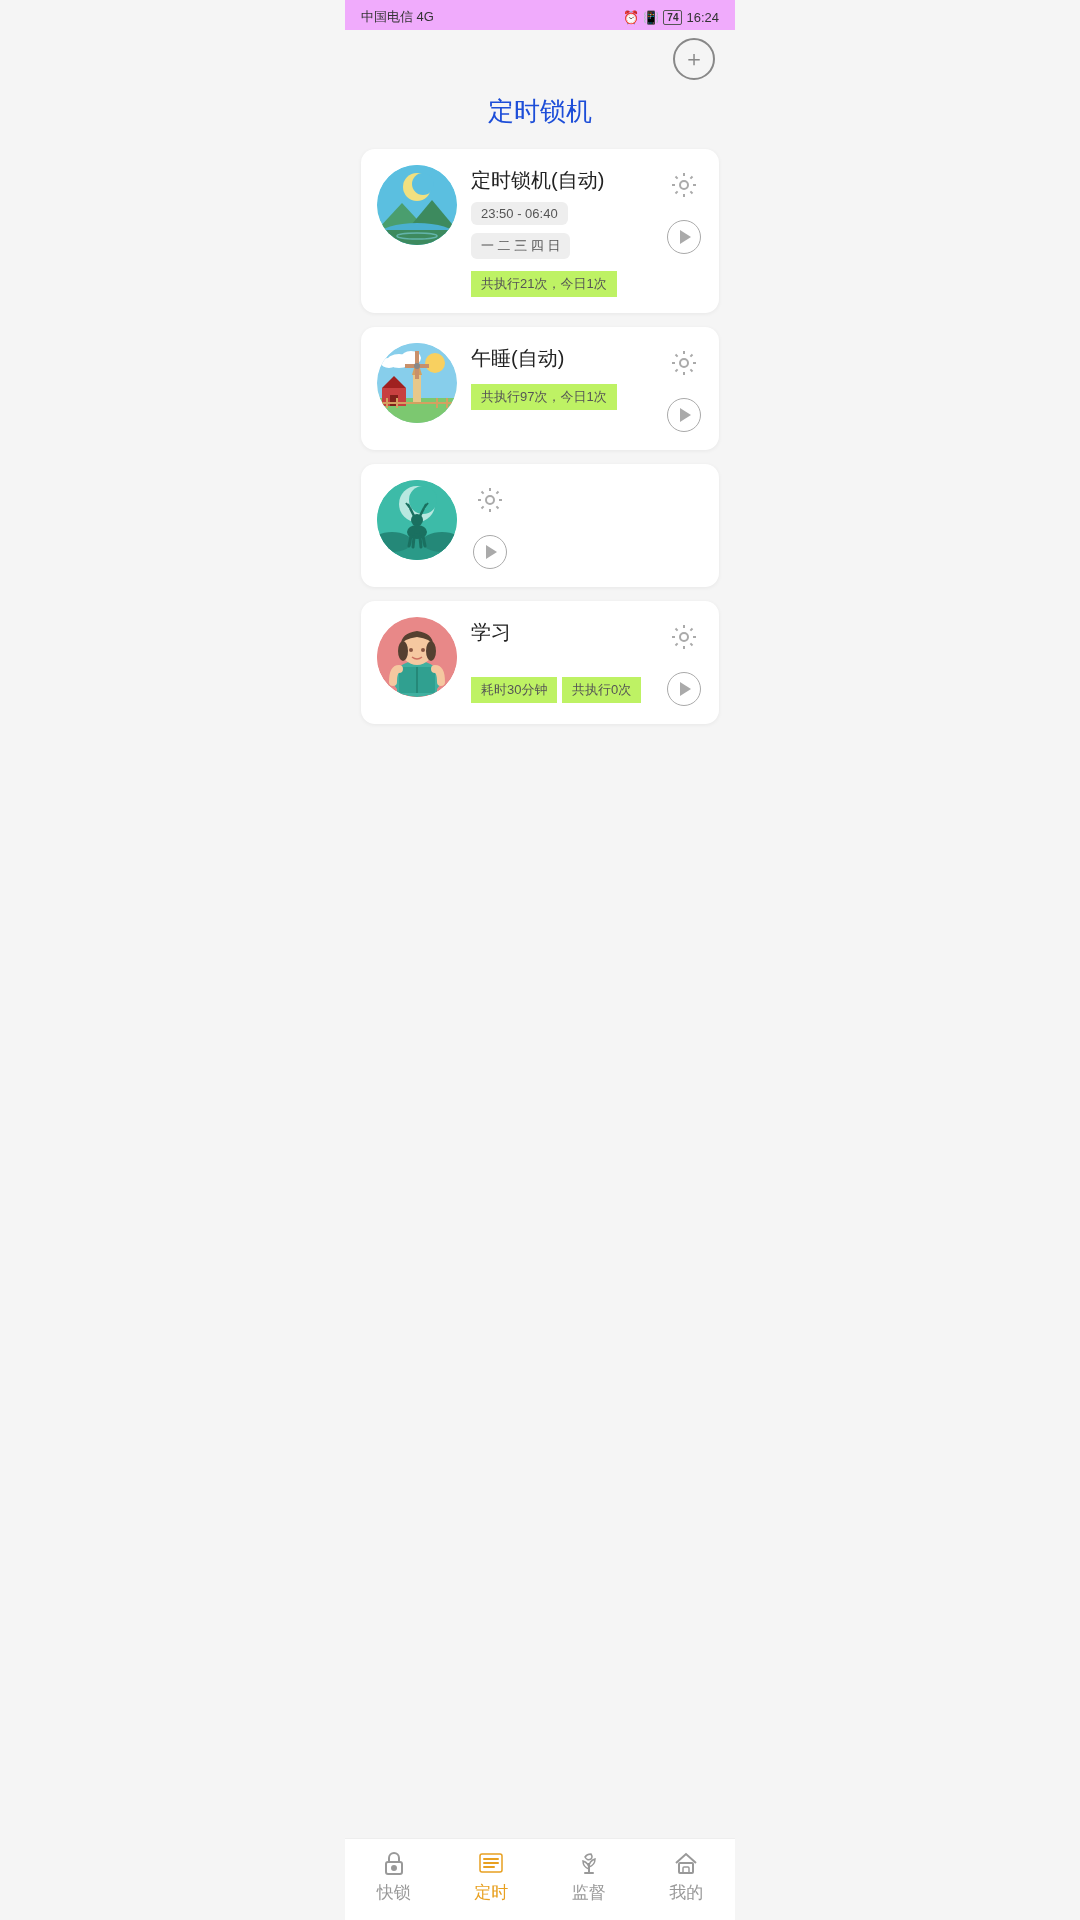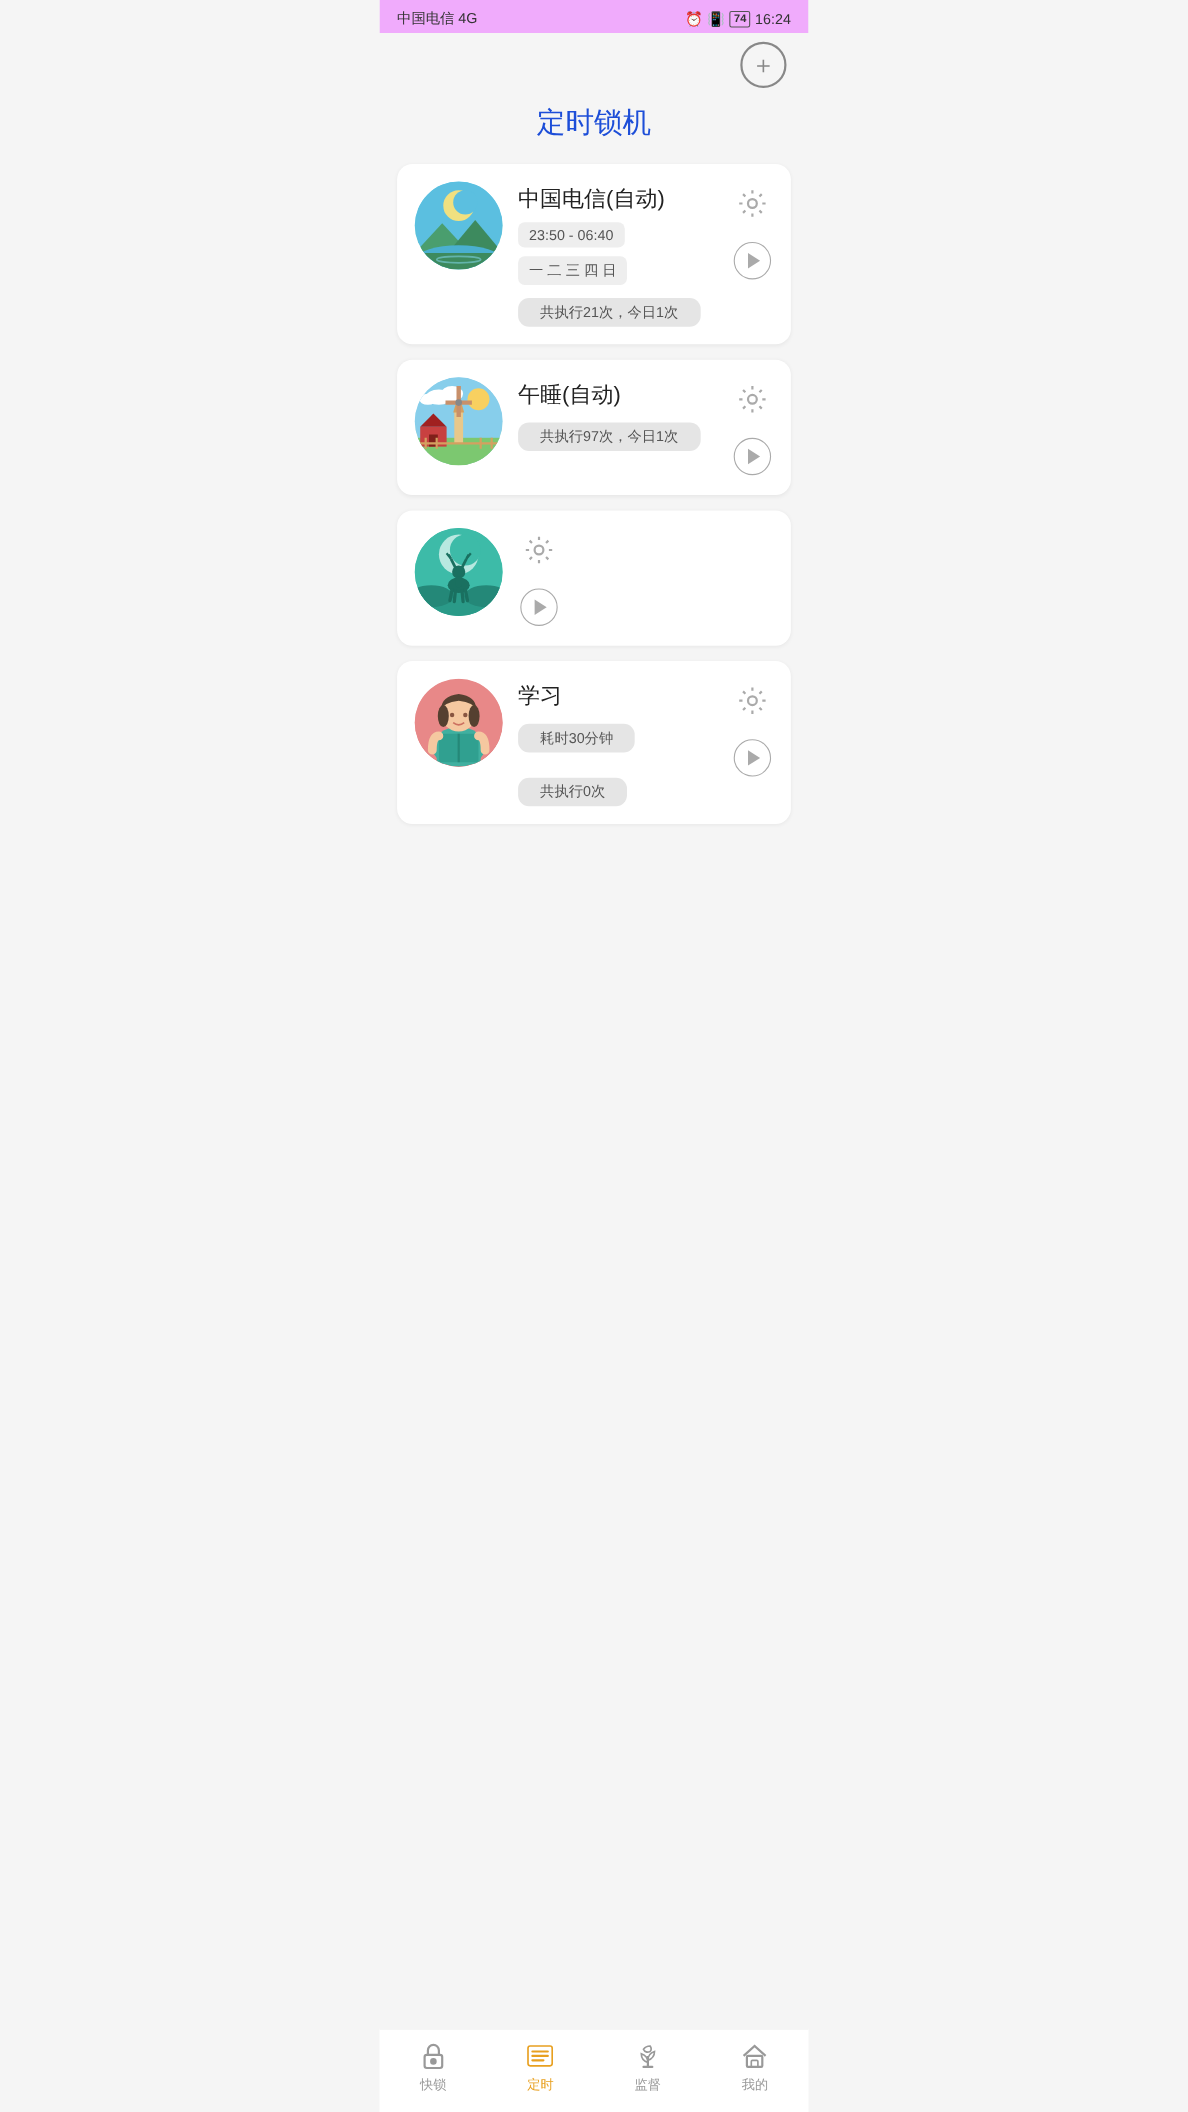--- a/index.html
+++ b/index.html
@@ -171,36 +171,36 @@
     }
     .nav-item {
       display: flex;
       flex-direction: column;
       align-items: center;
       gap: 4px;
       cursor: pointer;
     }
     .nav-icon { width: 28px; height: 28px; }
     .nav-label {
-      font-size: 12px;
+      font-size: 17px;
       color: #999;
     }
     .nav-item.active .nav-label { color: #e8a020; }
     .nav-item.active svg path,
     .nav-item.active svg rect,
     .nav-item.active svg circle,
     .nav-item.active svg line { stroke: #e8a020 !important; fill: none !important; }
 
     
     .bottom-spacer { height: 80px; }
 
     .stat-tag {
-      background: #e5e5e5;
-      border-radius: 10px;
-      padding: 4px 20px;
+      background: #bef264;
+      border-radius: 0;
+      padding: 4px 10px;
       font-size: 13px;
       color: #555;
       display: inline-block;
       margin-top: 4px;
     }
   </style>
 </head>
 <body>
 
 <div class="status-bar">
@@ -237,21 +237,21 @@
         <polygon points="30,65 55,35 80,65" fill="#3d8a5e"></polygon>
 
         <ellipse cx="40" cy="70" rx="38" ry="12" fill="#4ab0d0"></ellipse>
 
         <rect x="0" y="65" width="80" height="15" rx="0" fill="#3d8a5e"></rect>
 
         <ellipse cx="40" cy="71" rx="20" ry="3" fill="none" stroke="#7dd0e0" stroke-width="1.5" opacity="0.6"></ellipse>
       </svg>
     </div>
     <div class="card-content">
-      <div class="card-title">中国电信(自动)</div>
+      <div class="card-title">定时锁机(自动)</div>
       <div class="card-tags">
         <span class="tag">23:50 - 06:40</span>
         <span class="tag">一 二 三 四 日</span>
       </div>
       <div class="stat-tag">共执行21次，今日1次</div>
     </div>
     <div class="card-actions">
       <button class="icon-btn">
         <svg class="gear-svg" viewBox="0 0 28 28" fill="none" stroke="#aaa" stroke-width="2">
           <circle cx="14" cy="14" r="4"></circle>

